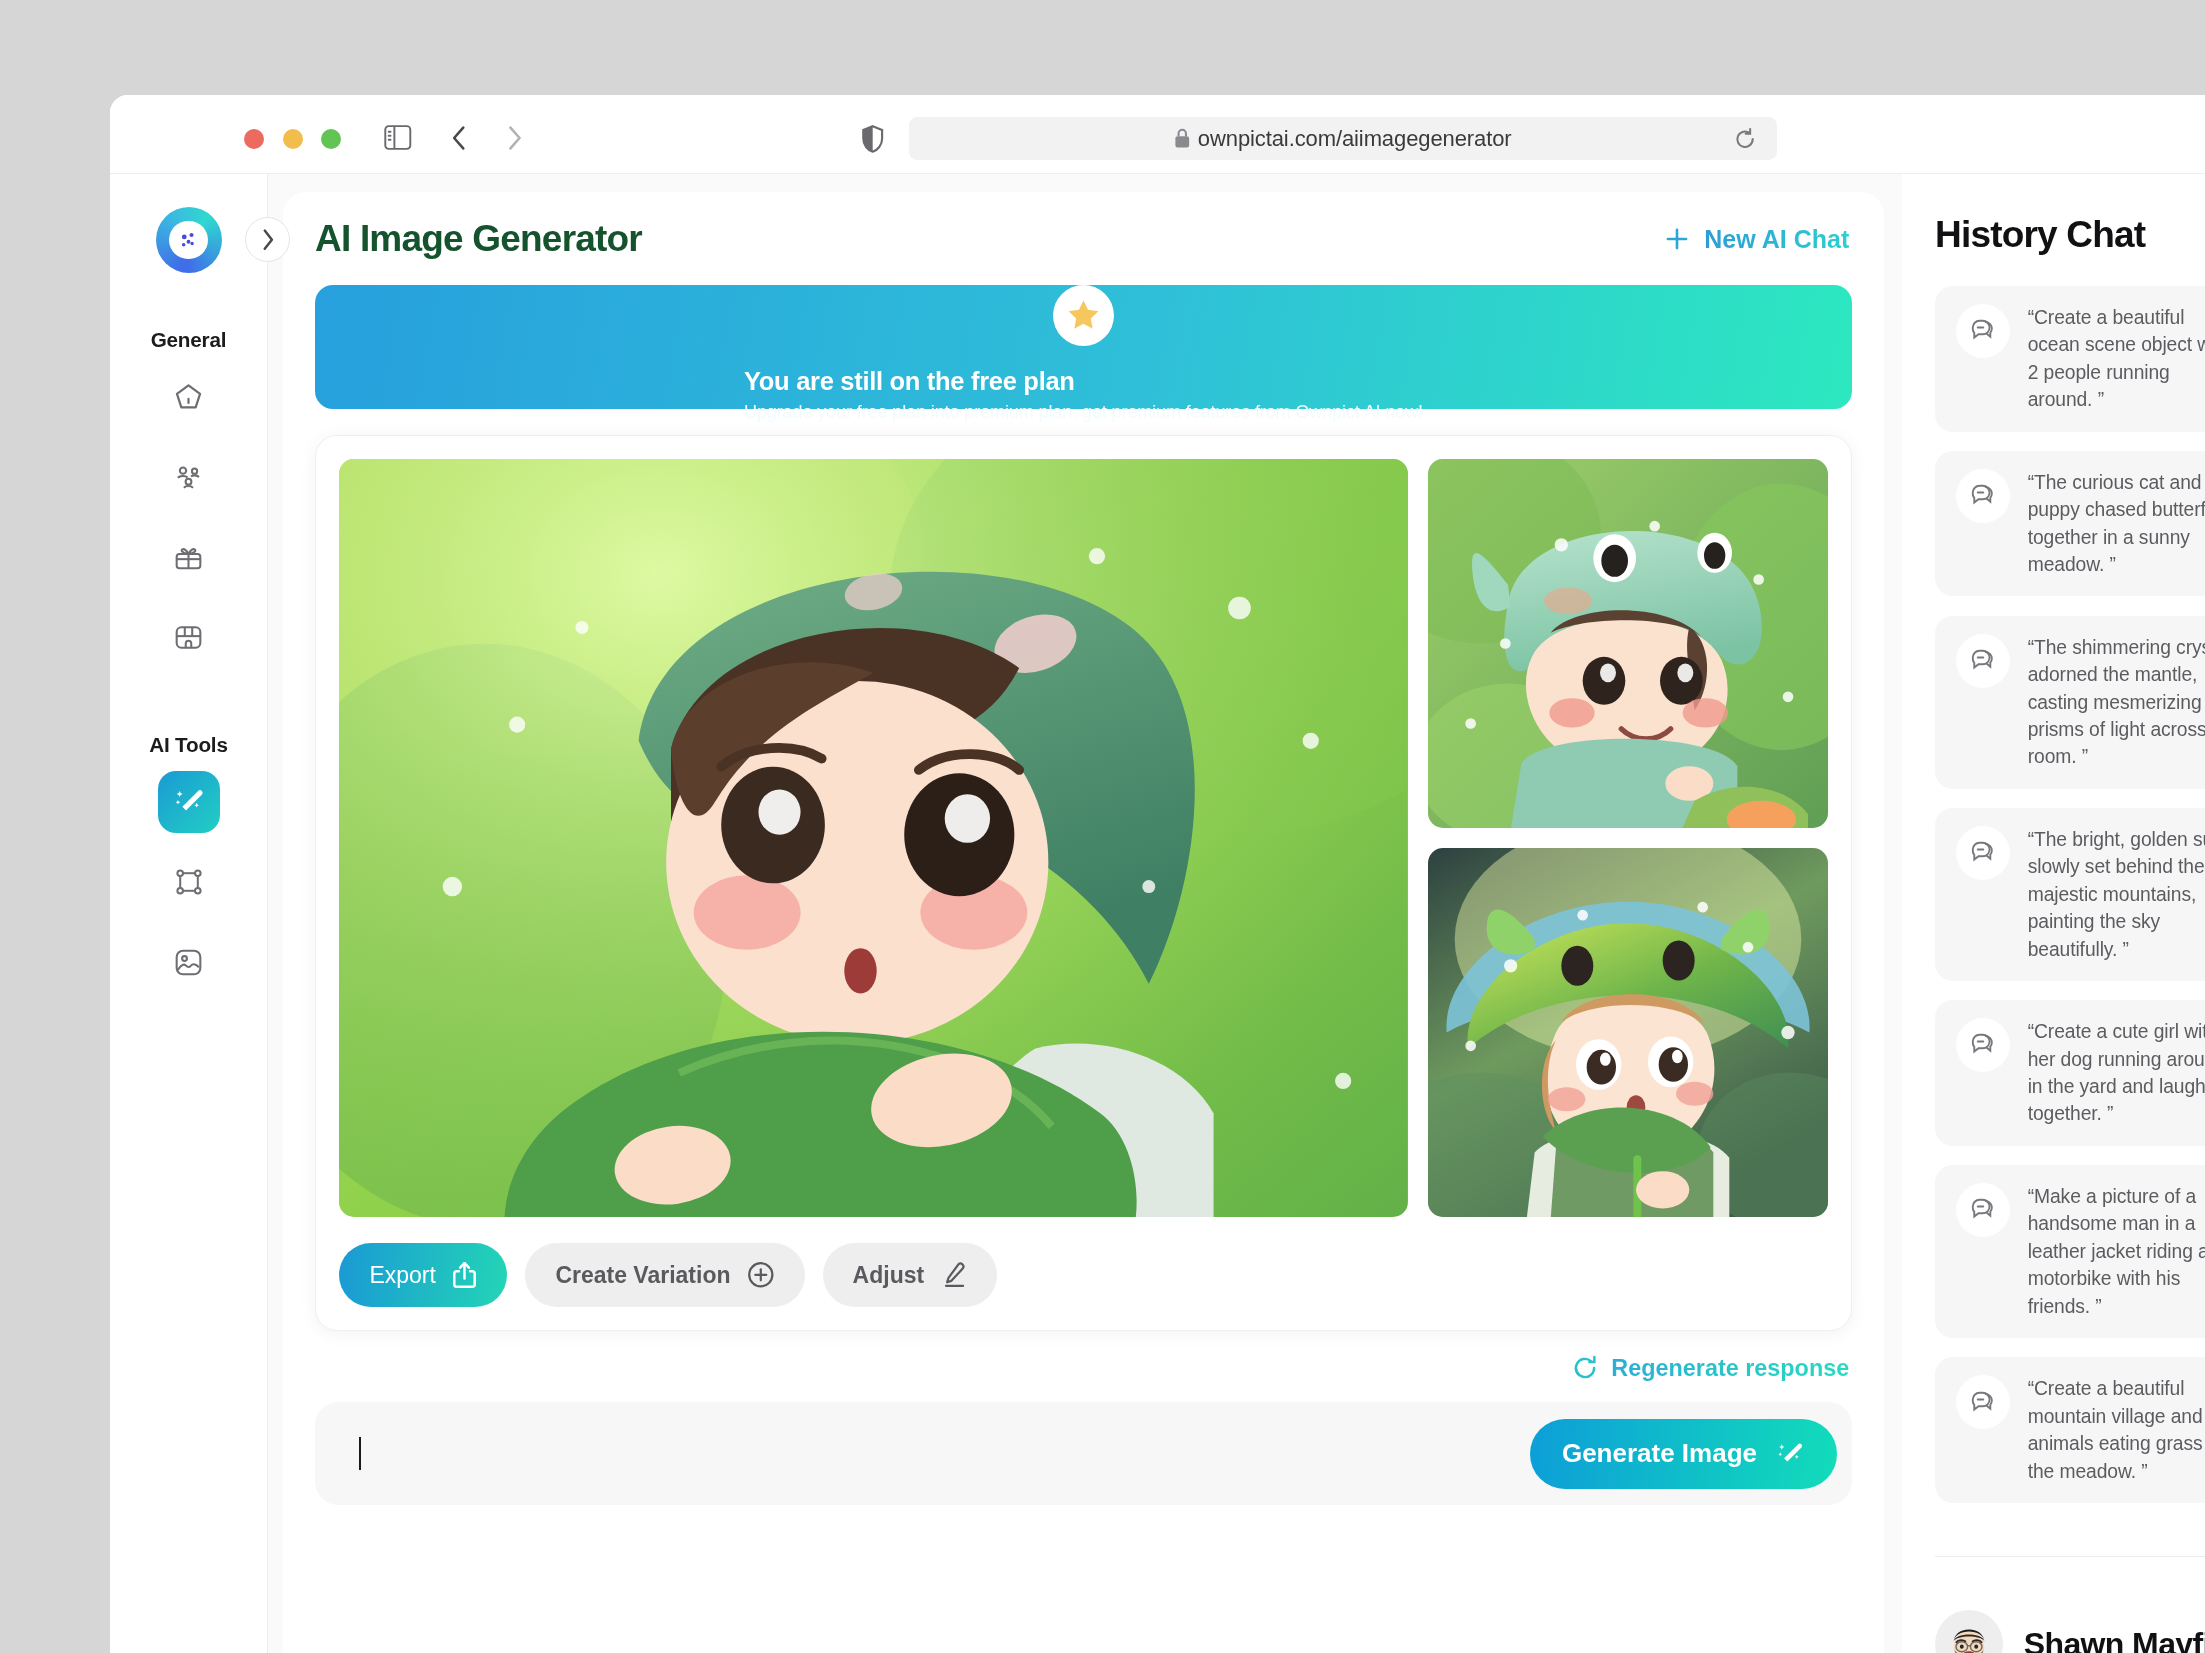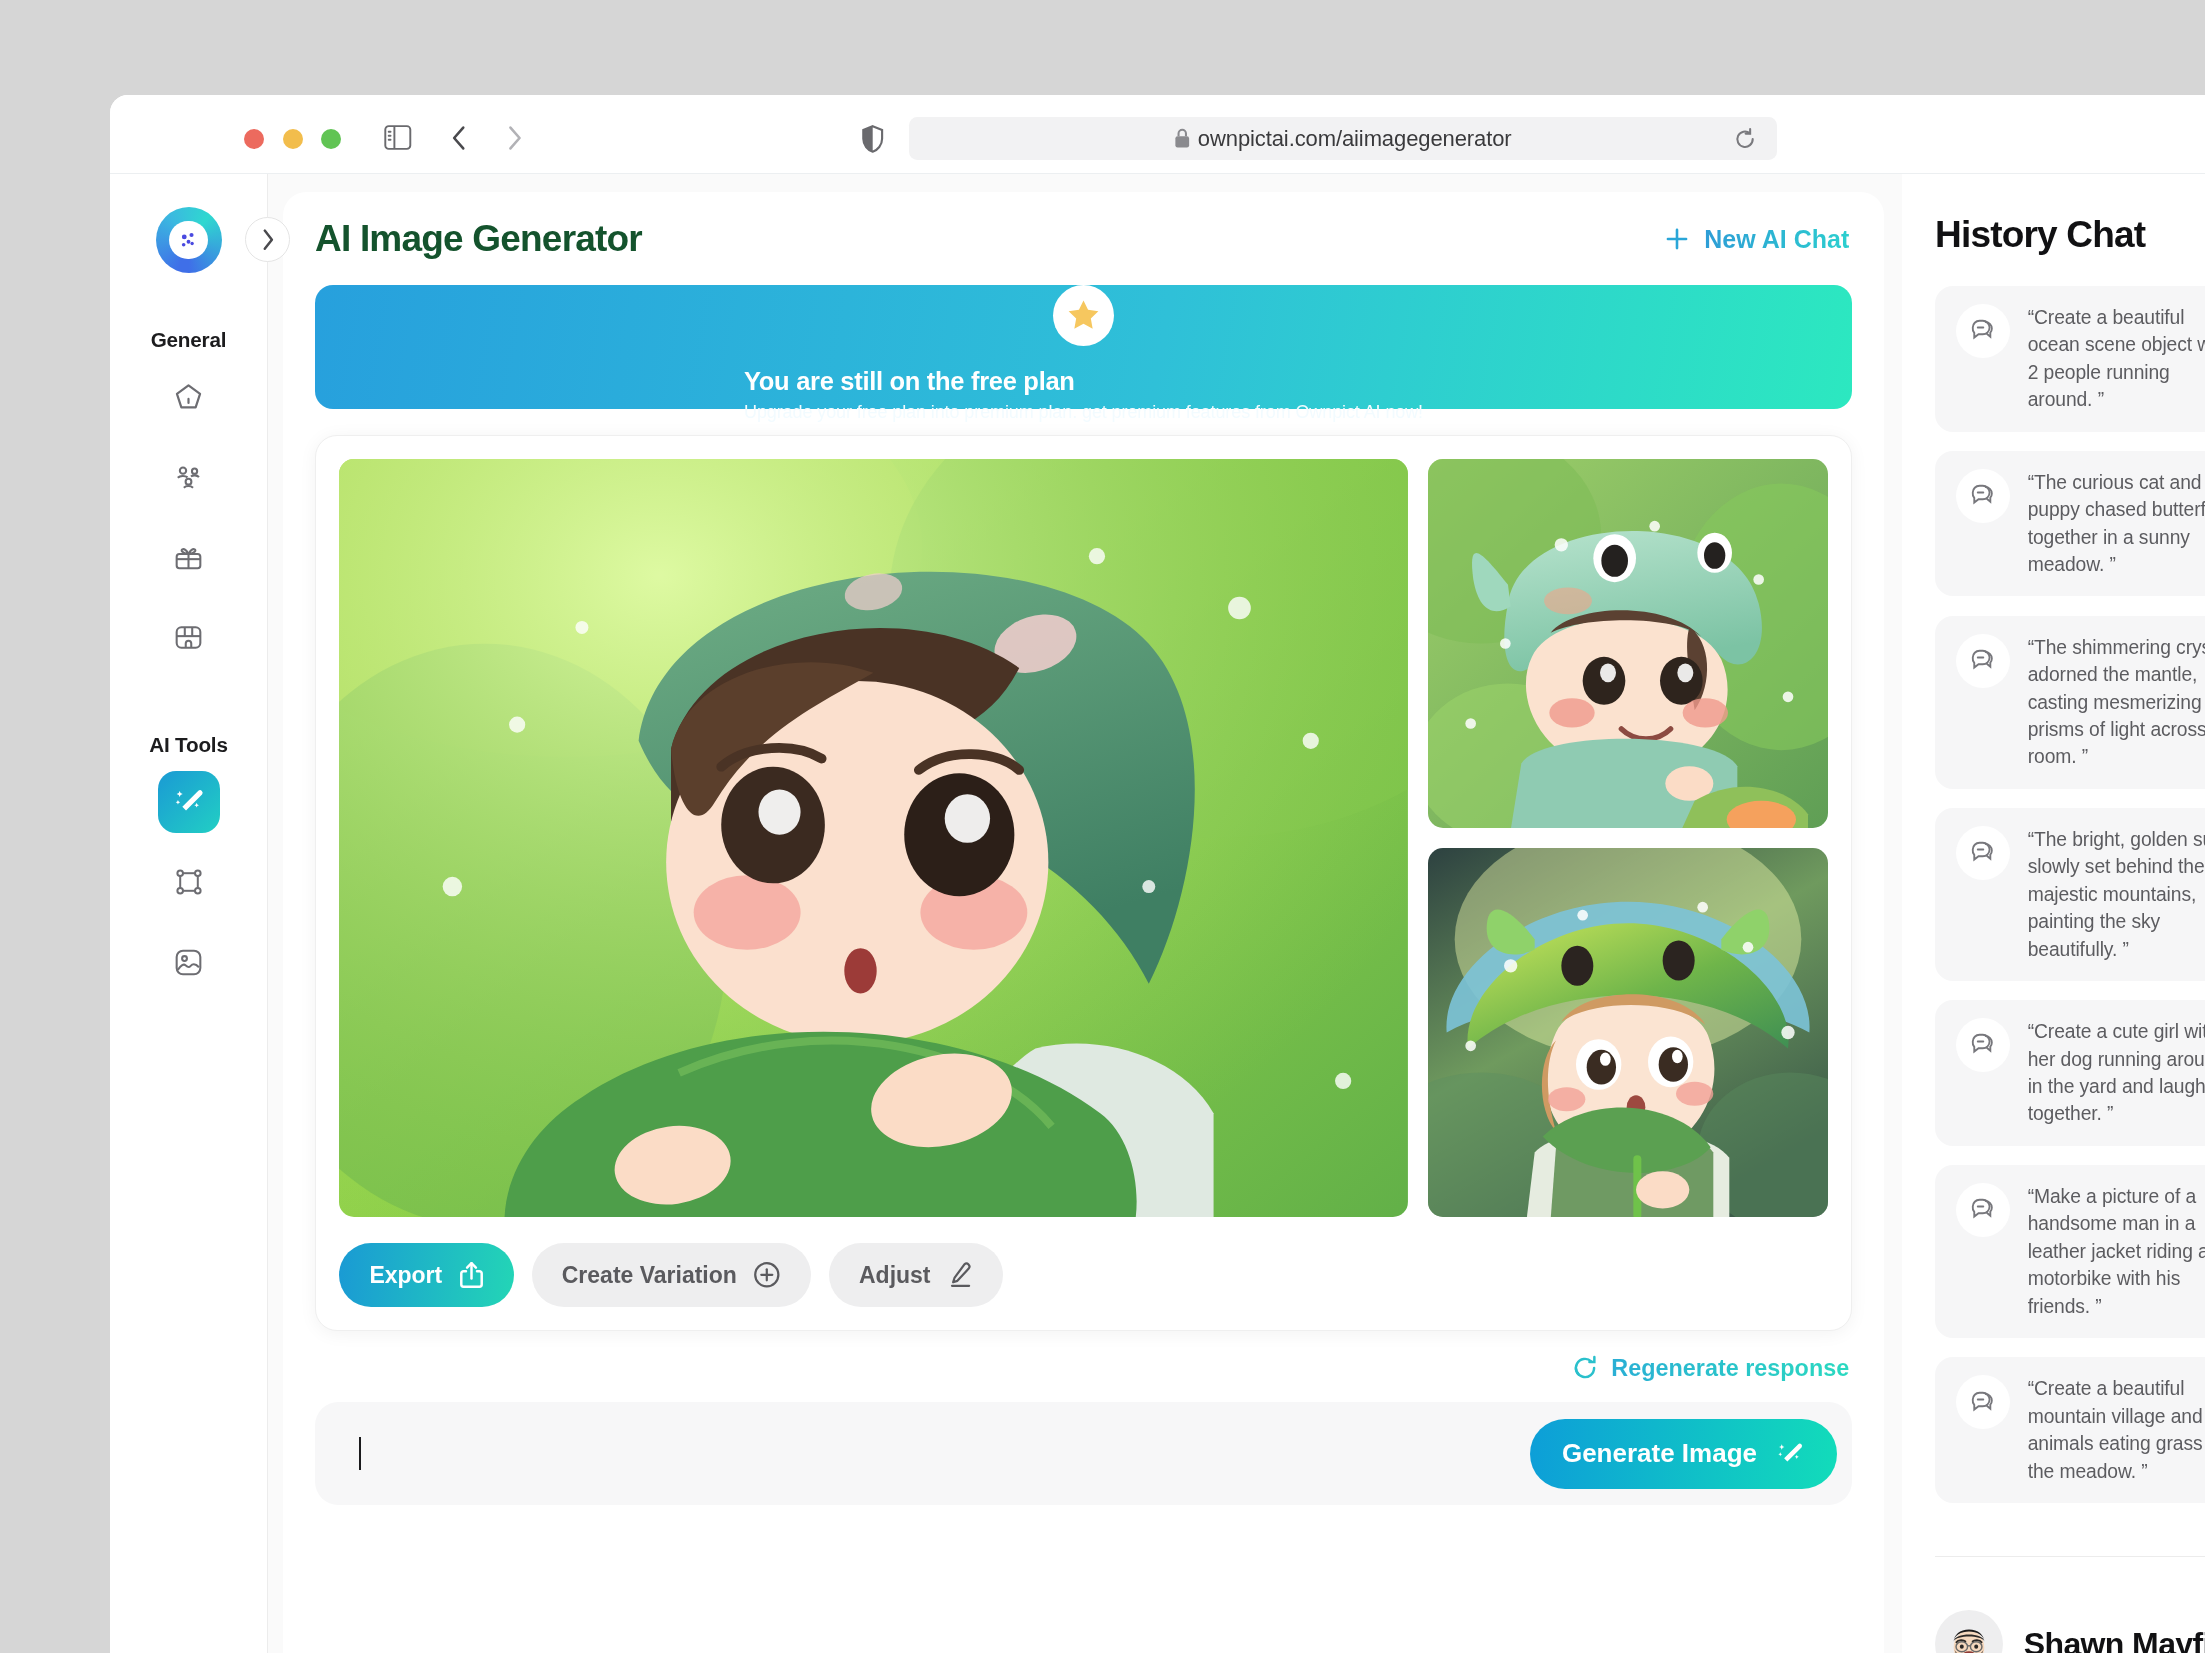--- a/index.html
+++ b/index.html
@@ -199,21 +199,21 @@
   .actions { display: flex; gap: 18px; margin-top: 26px; align-items: center; }
   .btn {
     border: 0; border-radius: 688px;
     display: flex; align-items: center; gap: 16.5px;
     font-size: 23px; font-weight: 600;
     padding: 18px 30px;
     white-space: nowrap;
   }
   .btn-export {
     background: linear-gradient(95deg, #1a9ad4 0%, #23d5b6 100%);
-    color: #ffffff; font-weight: 700;
+    color: #ffffff; font-weight: 400;
   }
   .btn-ghost { background: #eeeeef; color: #5a5a5e; }
 
   .regen-row { display: flex; justify-content: flex-end; margin-top: 23.4px; padding-right: 2.8px; }
   .regen {
     display: flex; align-items: center; gap: 13.8px;
     font-size: 23.4px; font-weight: 600;
     background: linear-gradient(90deg, #2aa8d8, #2ad9c0);
     -webkit-background-clip: text; background-clip: text;
     color: transparent;

